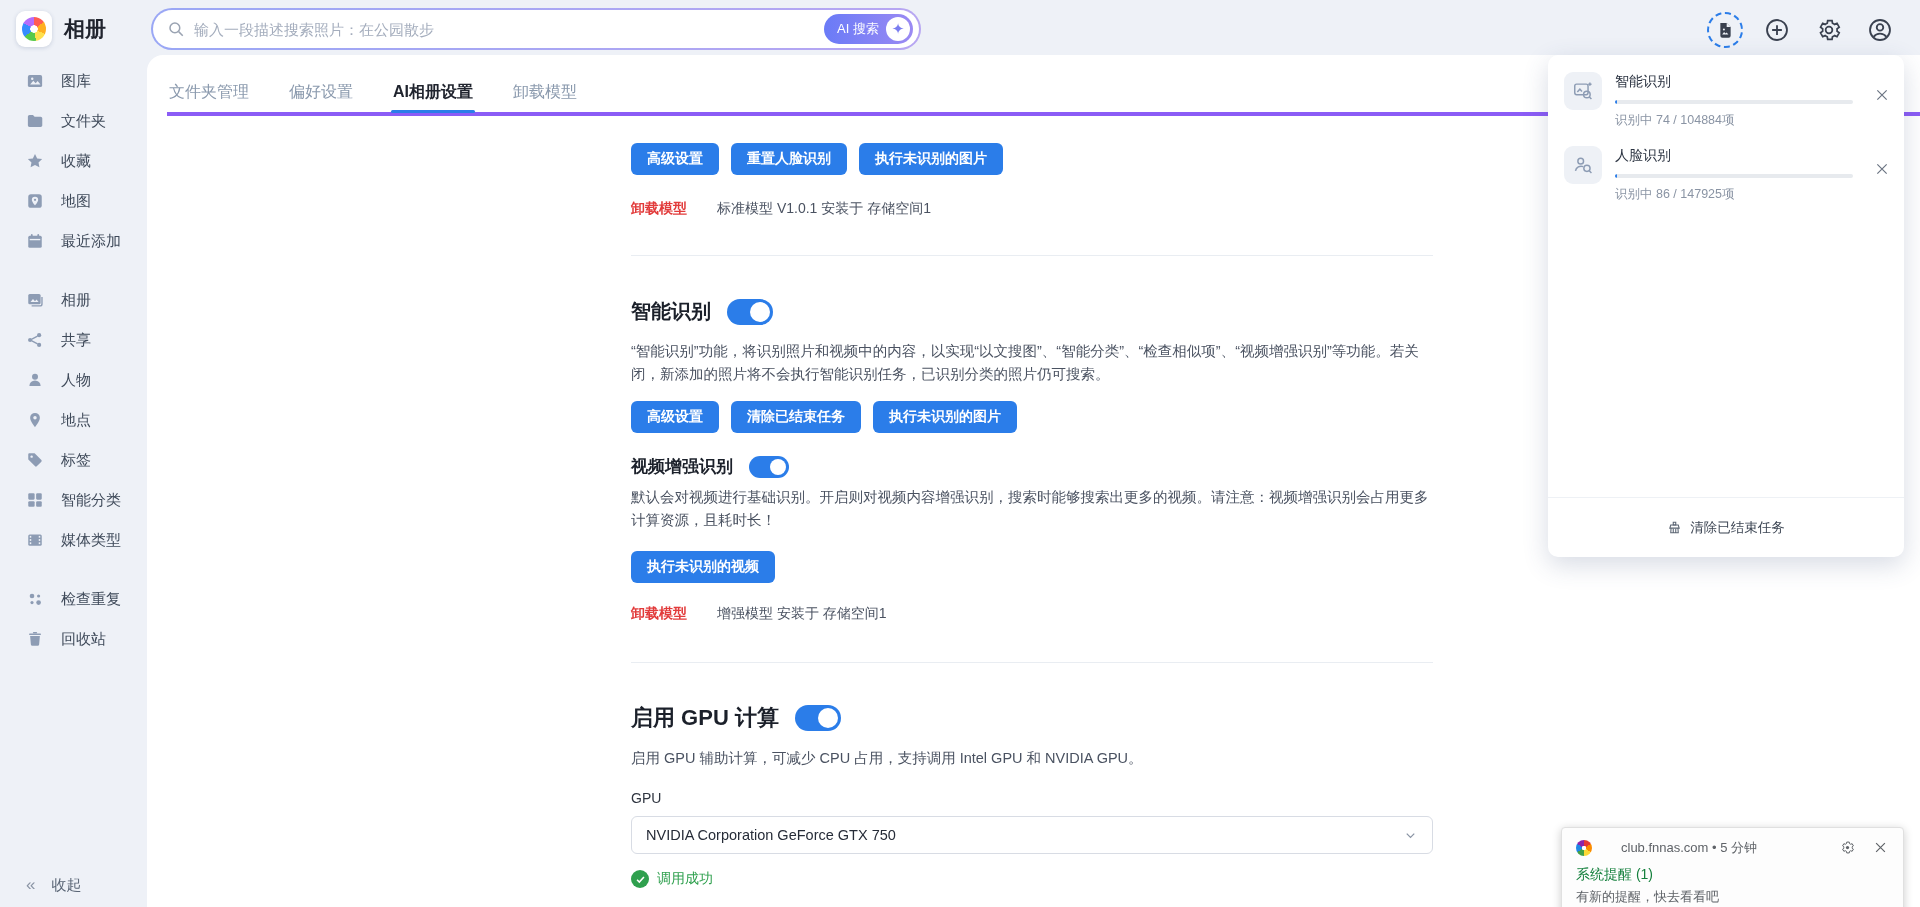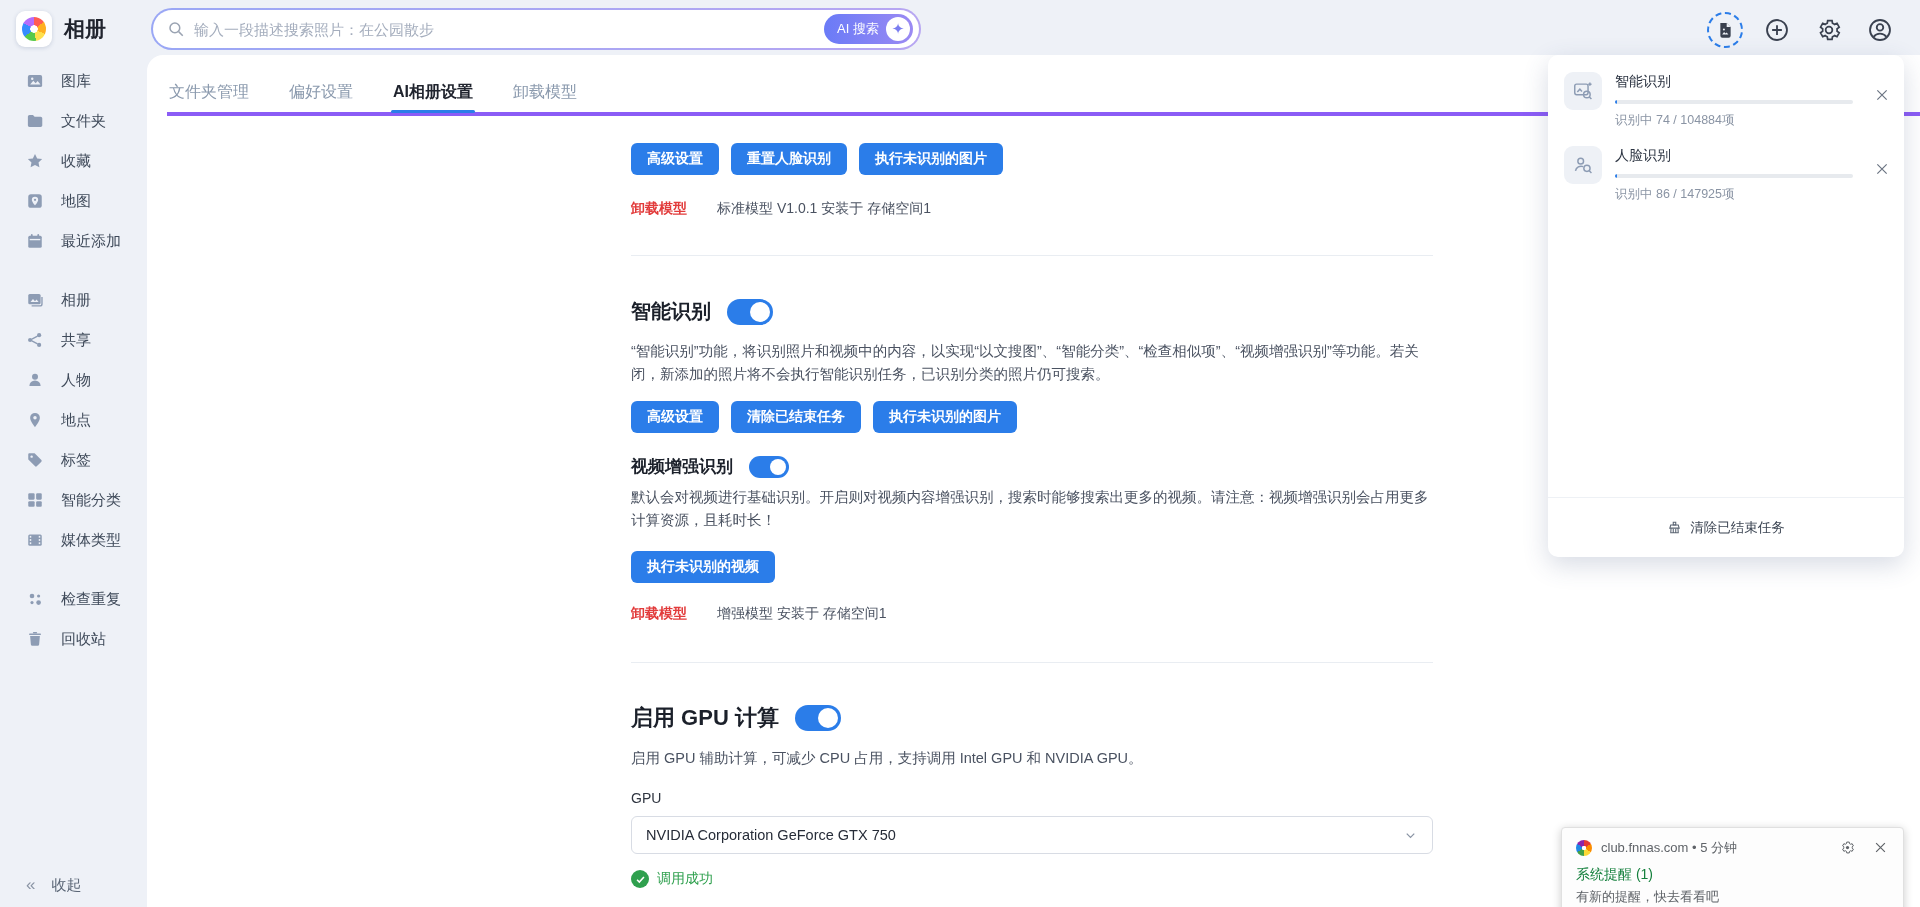--- a/index.html
+++ b/index.html
@@ -79,21 +79,21 @@
   .task-fill { position:absolute; left:0; top:0; bottom:0; background:#2b7de9; border-radius:2px; }
   .task-status { margin-top:8px; font-size:12.5px; color:#8a94a4; }
   .task-close { position:absolute; right:14px; top:32px; width:16px; height:16px; cursor:pointer; }
   .task-footer { position:absolute; left:0; right:0; bottom:0; height:60px; border-top:1px solid #eef1f5; display:flex; align-items:center; justify-content:center; gap:8px; font-size:13.5px; color:#3d4654; cursor:pointer; }
   
   .notif { position:absolute; left:1561px; top:827px; width:343px; height:100px; background:#fdfdfd; border:1px solid #e0e0e0; border-radius:4px; box-shadow:0 2px 10px rgba(0,0,0,.20); z-index:8; padding:11px 14px; }
   .notif-head { display:flex; align-items:center; gap:9px; }
   .pinwheel { width:16px; height:16px; border-radius:50%; flex:0 0 auto;
     background: radial-gradient(circle at 50% 50%, #fff 0 2px, rgba(255,255,255,0) 2.4px),
       conic-gradient(#e53935 0 60deg,#fb8c00 60deg 120deg,#fdd835 120deg 180deg,#43a047 180deg 240deg,#1e88e5 240deg 300deg,#8e24aa 300deg 360deg); }
-  .notif-meta { color:#5f6368; font-size:13px; flex:1; }
+  .notif-meta { color:#5f6368; font-size:13px; flex:1;margin-left:20px; }
   .notif-act { width:16px; height:16px; cursor:pointer; margin-left:8px; }
   .notif-title { margin-top:9px; font-size:14px; color:#15803d; }
   .notif-body { margin-top:4px; font-size:13px; color:#5f6368; }
   svg { display:block; }
 </style>
 </head>
 <body>
 
 <div class="sidebar">
   <div class="logo-row">

